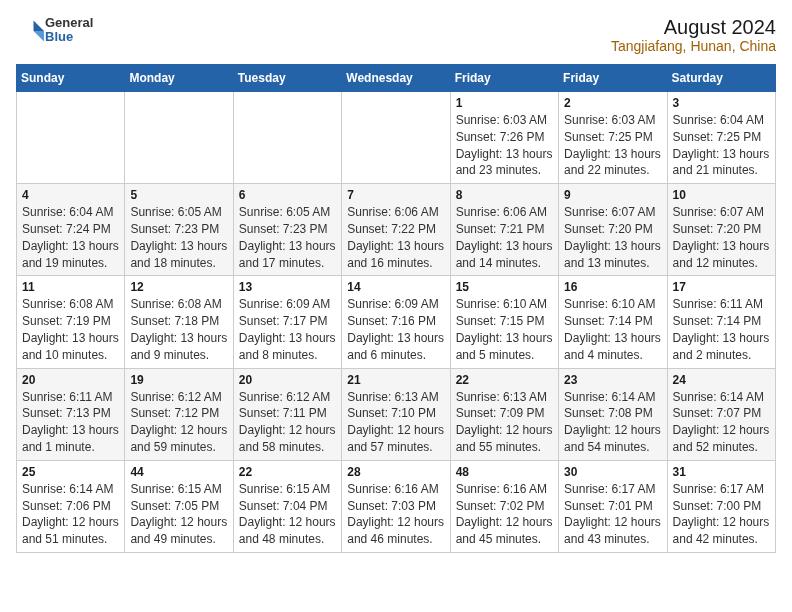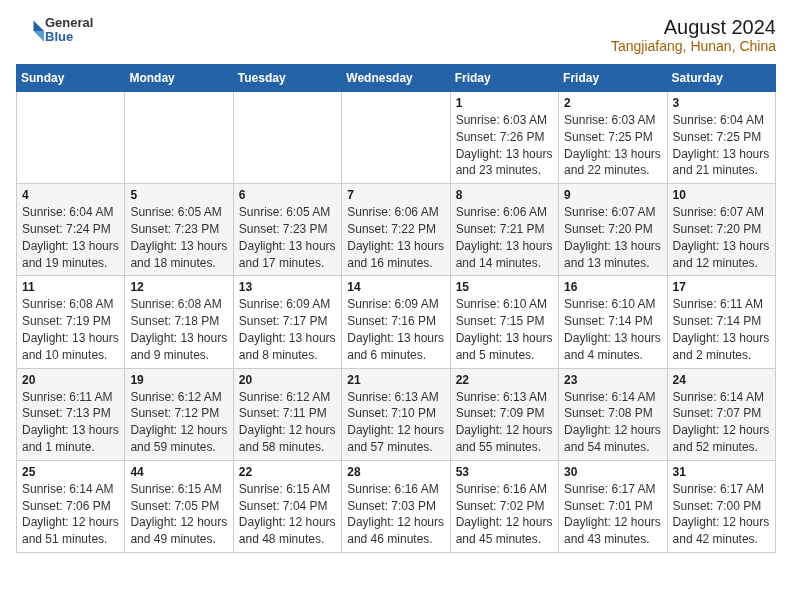--- a/index.html
+++ b/index.html
@@ -330,21 +330,21 @@
 and 48 minutes.</div>
         </td>
         <td>
           <div class="day-num">28</div>
           <div class="day-info" style="white-space: pre-line;">Sunrise: 6:16 AM
 Sunset: 7:03 PM
 Daylight: 12 hours
 and 46 minutes.</div>
         </td>
         <td>
-          <div class="day-num">53</div>
+          <div class="day-num">48</div>
           <div class="day-info" style="white-space: pre-line;">Sunrise: 6:16 AM
 Sunset: 7:02 PM
 Daylight: 12 hours
 and 45 minutes.</div>
         </td>
         <td>
           <div class="day-num">30</div>
           <div class="day-info" style="white-space: pre-line;">Sunrise: 6:17 AM
 Sunset: 7:01 PM
 Daylight: 12 hours

